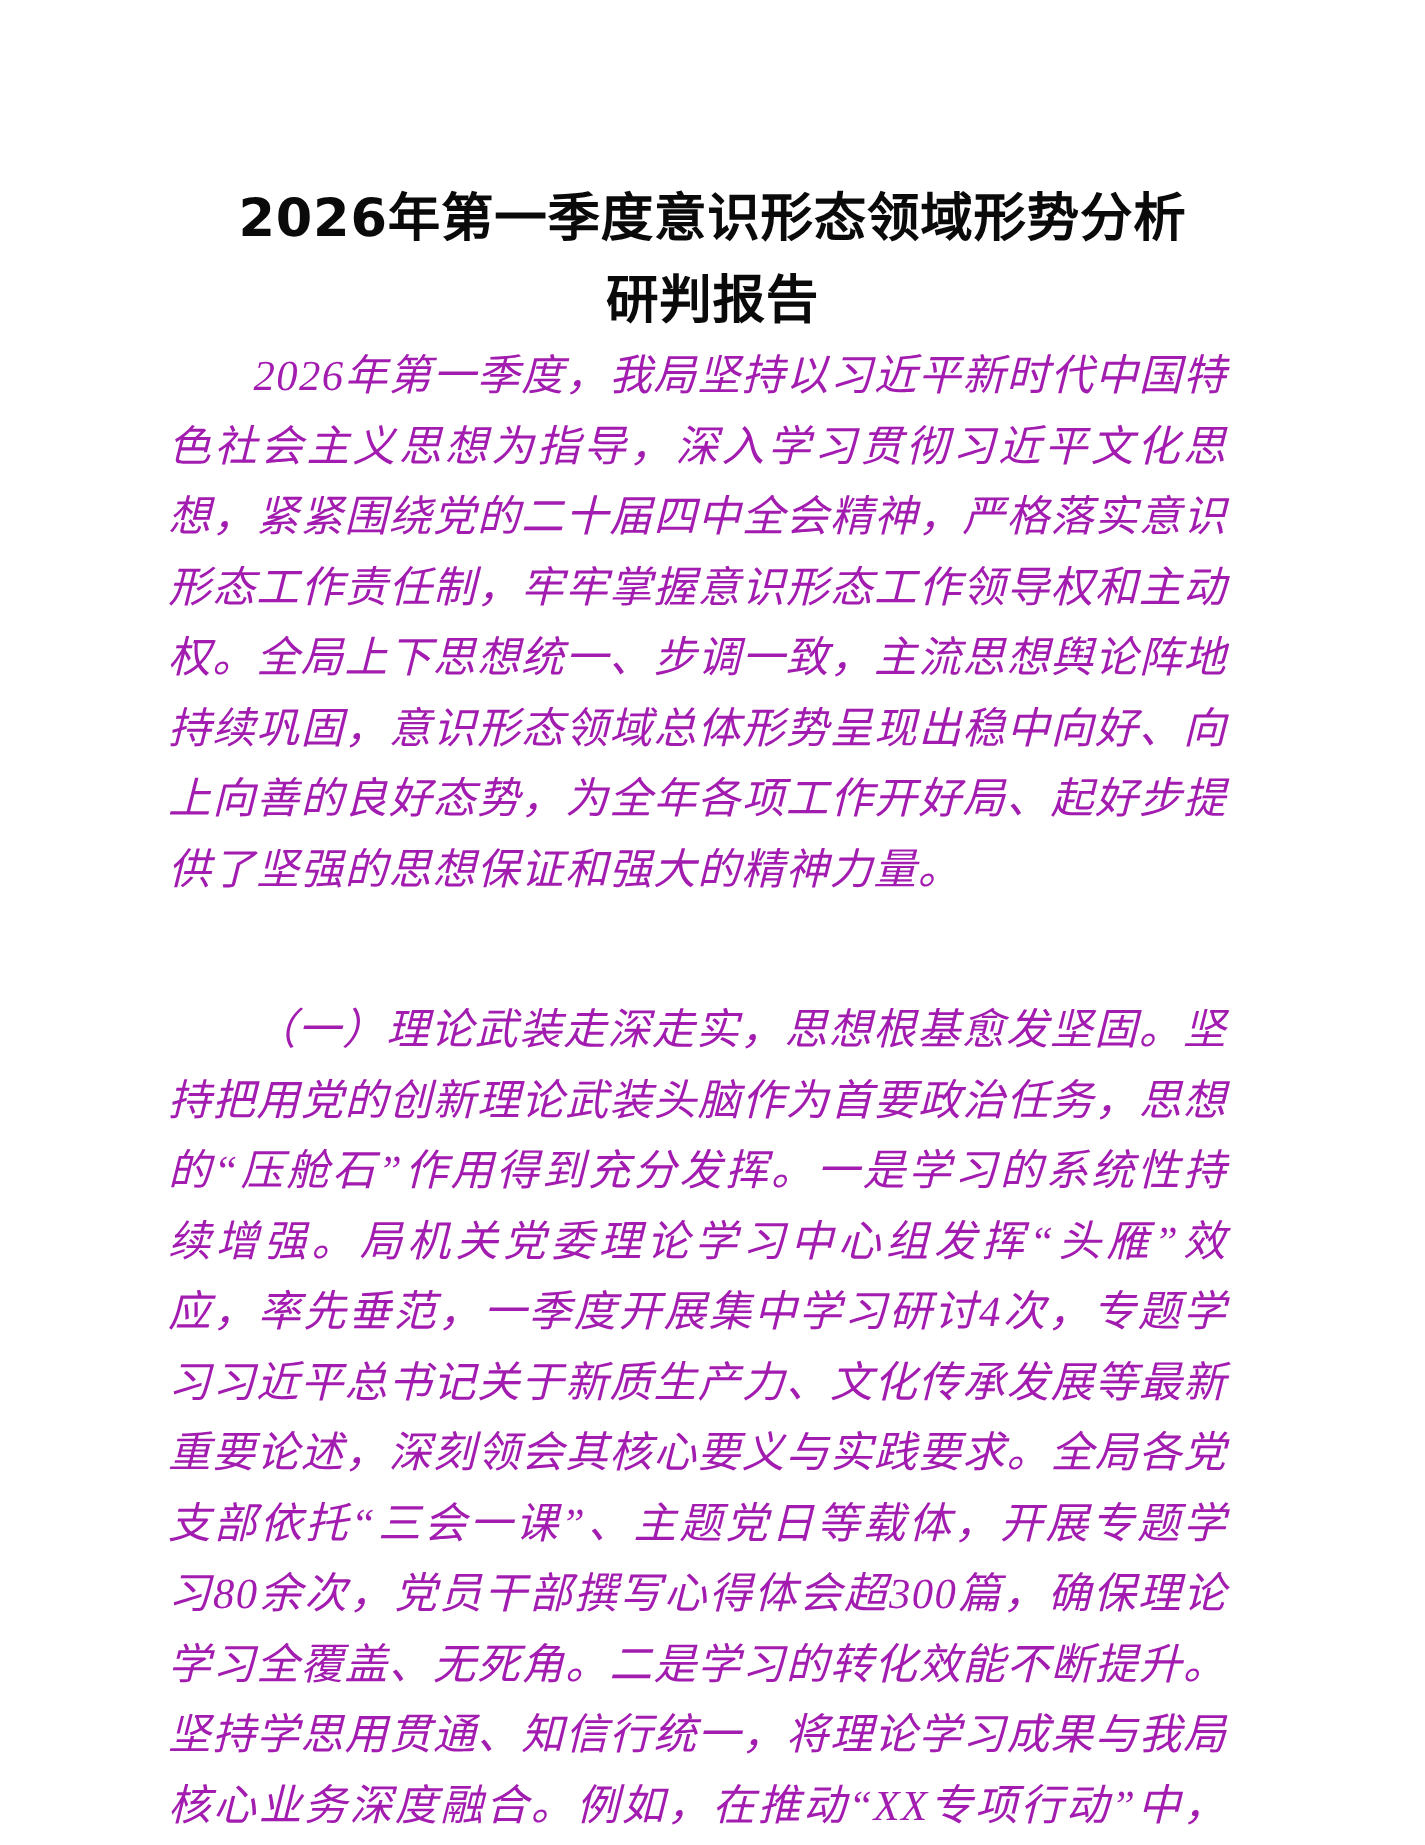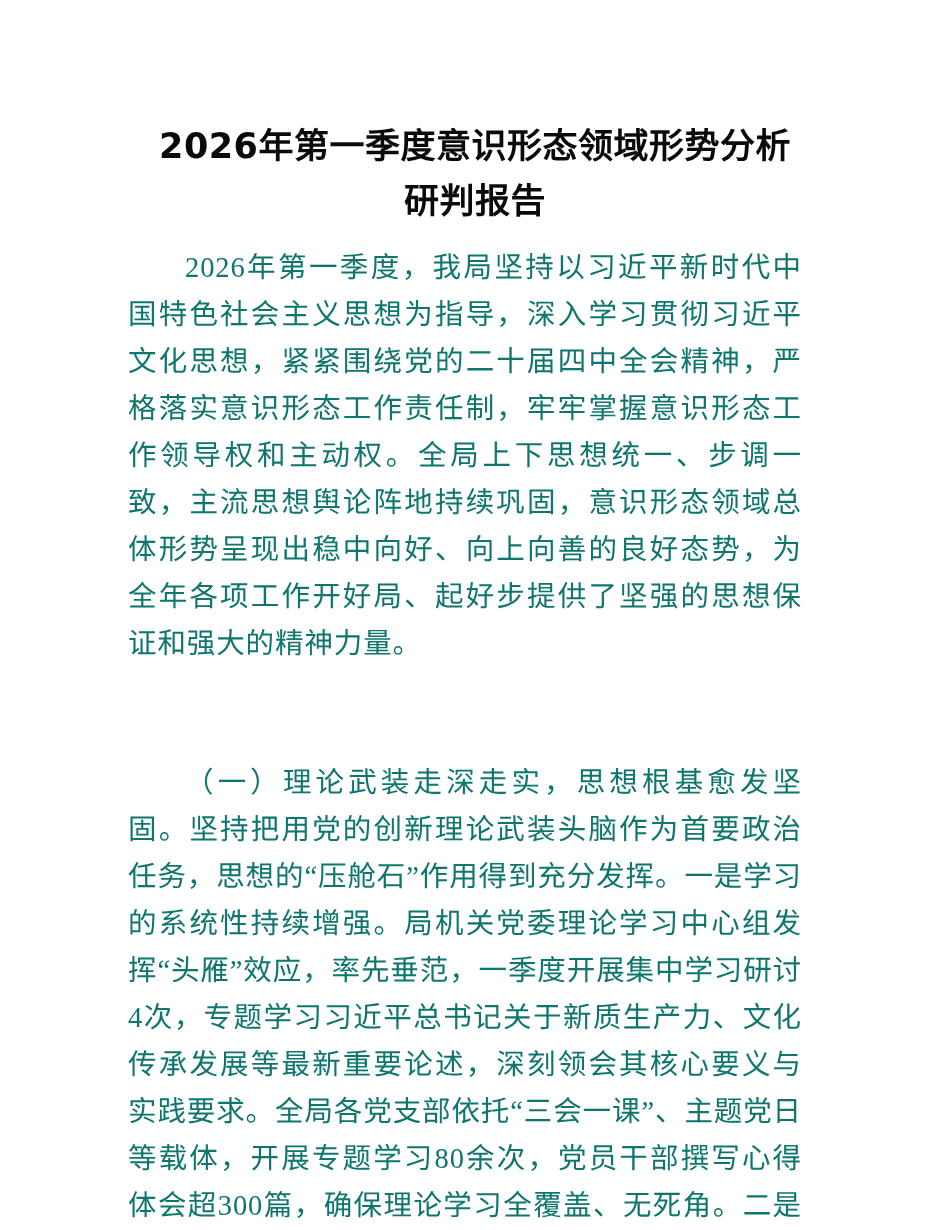--- a/index.html
+++ b/index.html
@@ -44,30 +44,31 @@
 
   
   .body-block {
     position: absolute;
     top: 228px;
     left: 112px;
     width: 706px;
   }
 
   p.para {
-    margin: 16px;
+    margin: 0;
     font-size: 28.5px;
     line-height: 47px;
     text-align: justify;
     text-align-last: left;
     text-justify: inter-character;
     letter-spacing: 0.9px;
-    color: #0f766e;
+    color: #a21caf;
     font-family: "Liberation Serif", "DejaVu Serif", serif;
     word-break: break-all;
+    font-style: italic;
   }
 
   p.para.indent {
     text-indent: 2em;
   }
 
   p.heading {
     margin: 0;
     font-size: 28.5px;
     line-height: 47px;

